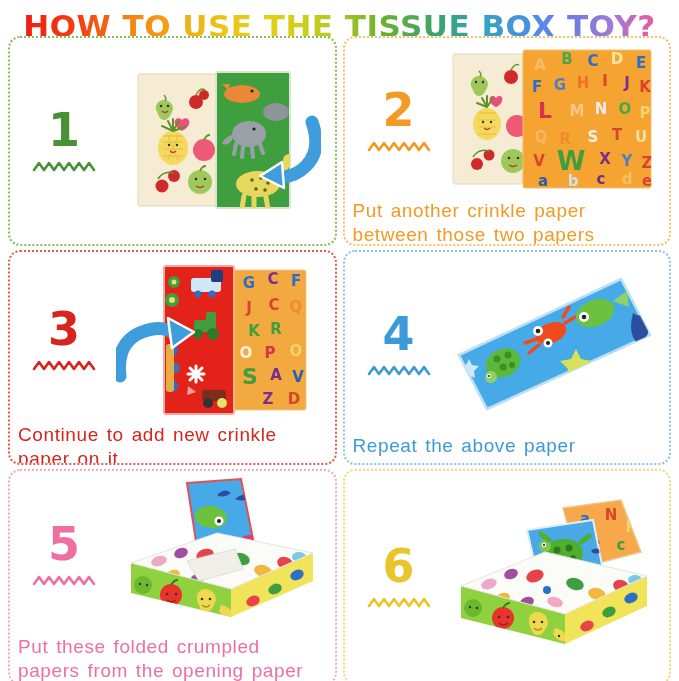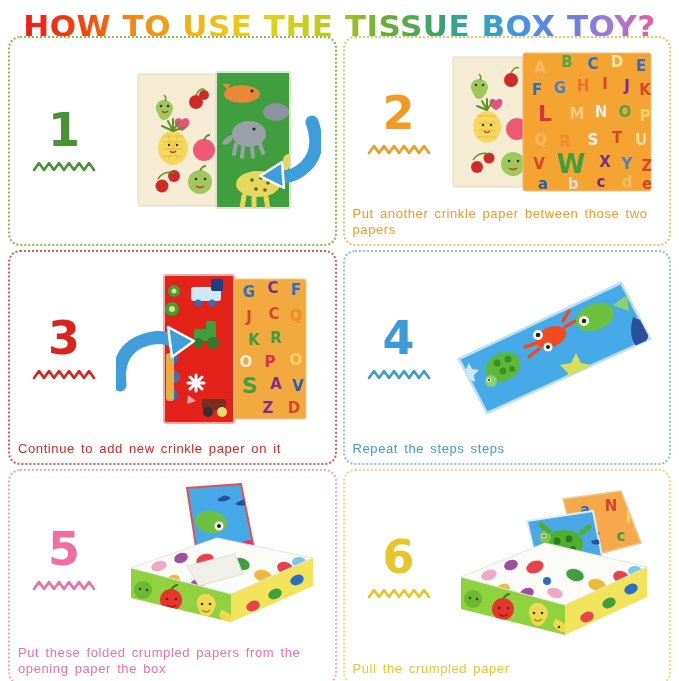--- a/index.html
+++ b/index.html
@@ -82,21 +82,21 @@
     flex:1 1 auto;
     position:relative;
     height:100%;
     display:flex;
     align-items:center;
     justify-content:center;
   }
   .art svg{ display:block; }
 
   .caption{
-    font-size:13px;
+    font-size:19px;
     line-height:1.28;
     color:#4a9136;
     letter-spacing:0.6px;
     word-spacing:2px;
     padding-bottom:1px;
   }
 
   
   .p1{ border-color:#86c04f; }
   .p1 .num,.p1 .caption{ color:#4a9136; }
@@ -440,21 +440,21 @@
 
             <path d="M188 42 q-6 22 6 32 q14 -10 10 -34 q-8 8 -16 2z" fill="#2b4f9e"></path>
 
             <ellipse cx="70" cy="136" rx="14" ry="9" fill="#c8d93f" transform="rotate(-22 70 136)"></ellipse>
             <circle cx="62" cy="136" r="4" fill="#fff"></circle>
               <circle cx="62" cy="136" r="1.8" fill="#222"></circle>
           </g>
         </svg>
       </div>
     </div>
-    <div class="caption">Repeat the steps steps</div>
+    <div class="caption">Repeat the above paper</div>
   </div>
 
   <div class="panel p5">
     <div class="panel-top">
       <div class="numblock">
         <div class="num">5</div>
         <svg class="zig" width="64" height="13" viewBox="0 0 64 13">
           <polyline points="2,10 7,3 12,10 17,3 22,10 27,3 32,10 37,3 42,10 47,3 52,10 57,3 62,10" fill="none" stroke="#ef6fa3" stroke-width="2.6" stroke-linecap="round" stroke-linejoin="round"></polyline>
         </svg>
       </div>
@@ -629,16 +629,15 @@
             <ellipse cx="142" cy="128" rx="7" ry="5" fill="#e8424a" transform="rotate(-24 142 128)"></ellipse>
             <ellipse cx="164" cy="114" rx="7" ry="5" fill="#3f9e3d" transform="rotate(-24 164 114)"></ellipse>
             <ellipse cx="186" cy="100" rx="7" ry="5" fill="#2c6fc4" transform="rotate(-24 186 100)"></ellipse>
             <ellipse cx="152" cy="140" rx="6" ry="4" fill="#a04fa0" transform="rotate(-24 152 140)"></ellipse>
             <ellipse cx="176" cy="126" rx="6" ry="4" fill="#e8424a" transform="rotate(-24 176 126)"></ellipse>
           </g>
           <path d="M16 88 L100 54 L202 78 L120 116 Z" fill="none" stroke="#e6e6de" stroke-width="1"></path>
         </svg>
       </div>
     </div>
-    <div class="caption">Pull the crumpled paper</div>
   </div>
 
 </div>
 
 </body></html>

